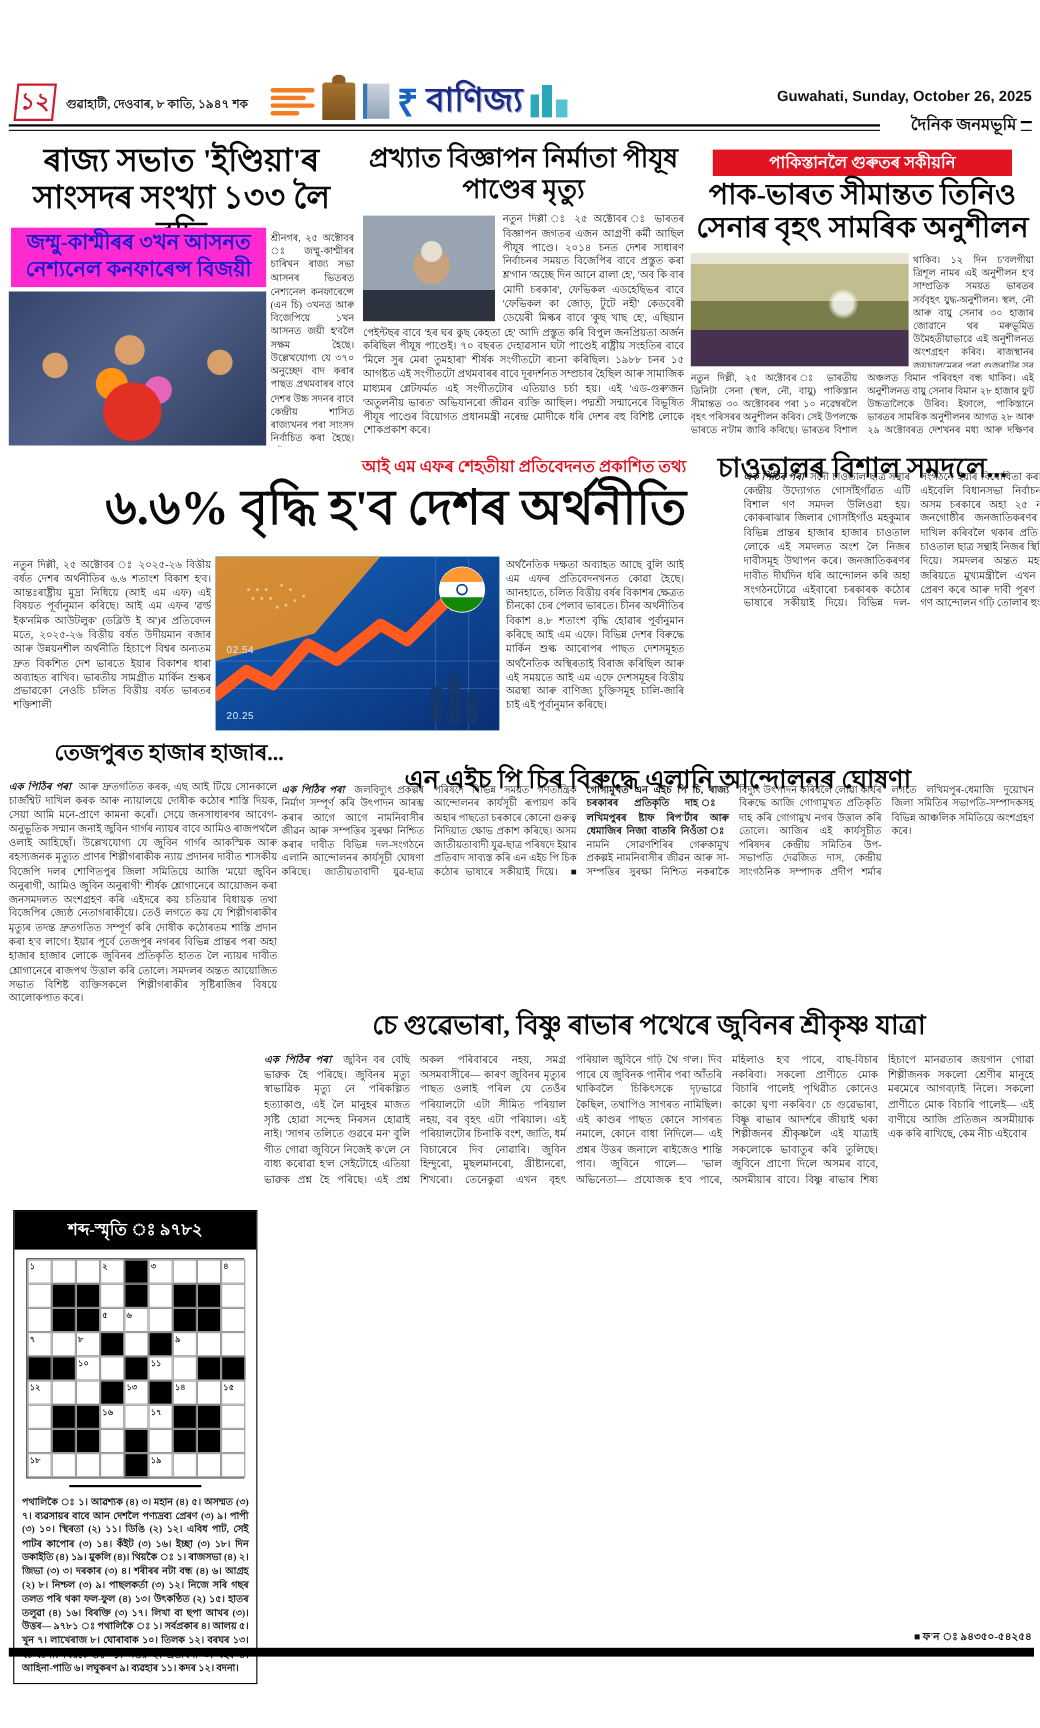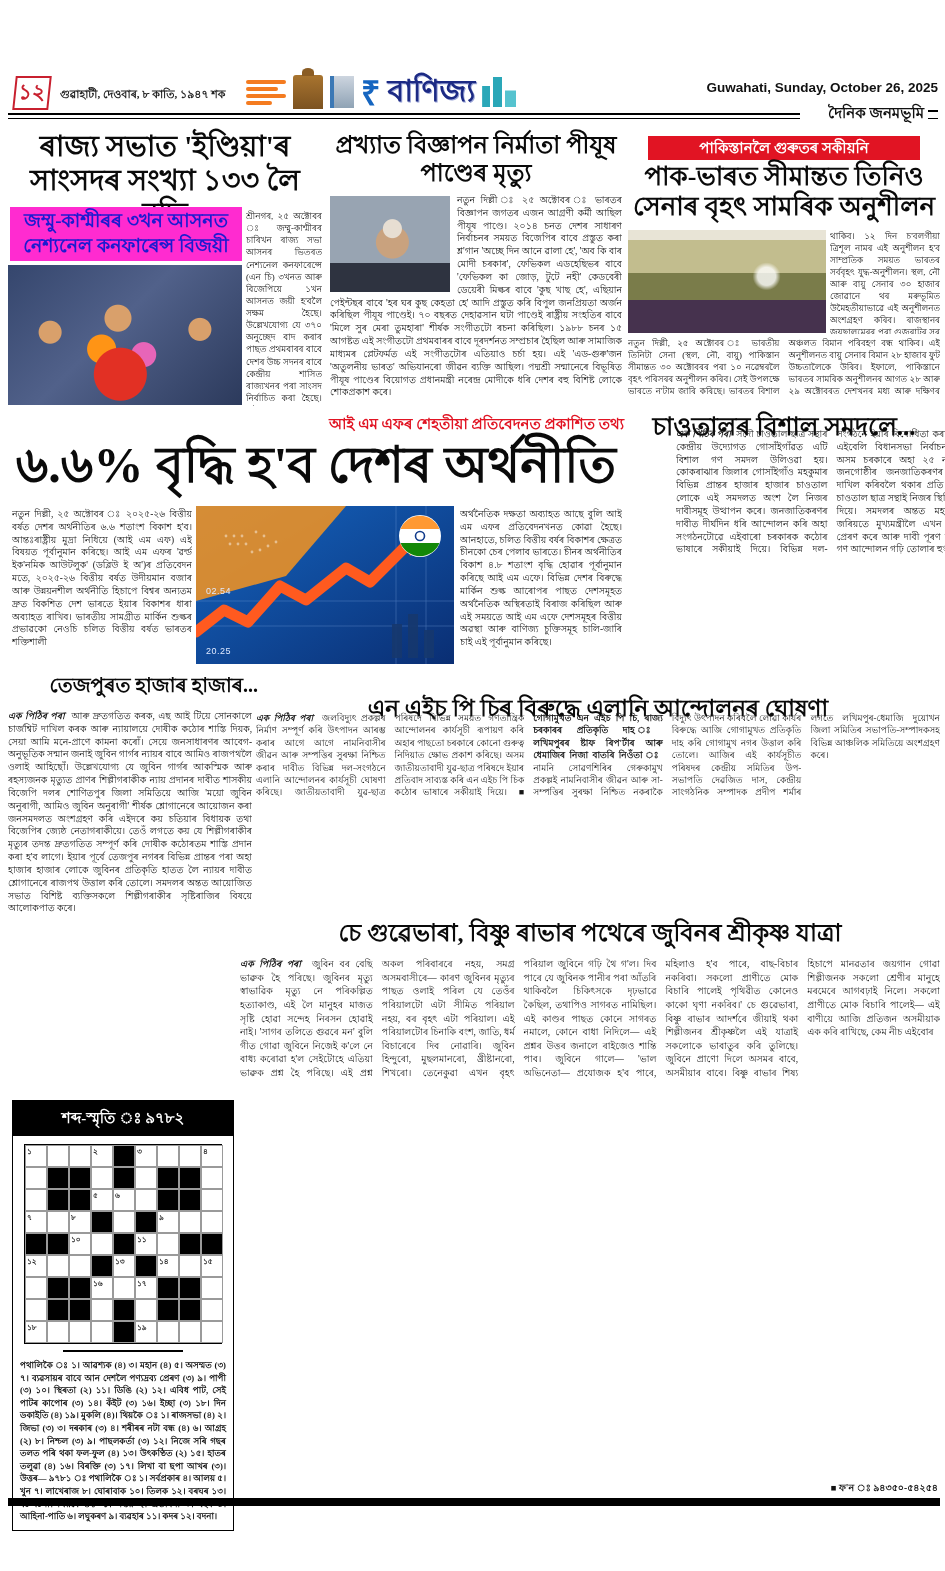--- a/index.html
+++ b/index.html
@@ -125,21 +125,21 @@
   <span>নতুন দিল্লী ঃ ২৫ অক্টোবৰ ঃ ভাৰতৰ বিজ্ঞাপন জগতৰ এজন আগ্ৰণী কৰ্মী আছিল পীযূষ পাণ্ডে। ২০১৪ চনত দেশৰ সাধাৰণ নিৰ্বাচনৰ সময়ত বিজেপিৰ বাবে প্ৰস্তুত কৰা শ্ল'গান 'অচ্ছে দিন আনে ৱালা হে', 'অব কি বাৰ মোদী চৰকাৰ', ফেভিকল এডহেছিভৰ বাবে 'ফেভিকল কা জোড়, টুটে নহী' কেডবেৰী ডেয়েৰী মিল্কৰ বাবে 'কুছ খাছ হে', এছিয়ান পেইন্টছৰ বাবে 'হৰ ঘৰ কুছ কেহতা হে' আদি প্ৰস্তুত কৰি বিপুল জনপ্ৰিয়তা অৰ্জন কৰিছিল পীযূষ পাণ্ডেই। ৭০ বছৰত দেহাৱসান ঘটা পাণ্ডেই ৰাষ্ট্ৰীয় সংহতিৰ বাবে 'মিলে সুৰ মেৰা তুমহাৰা' শীৰ্ষক সংগীতটো ৰচনা কৰিছিল। ১৯৮৮ চনৰ ১৫ আগষ্টত এই সংগীতটো প্ৰথমবাৰৰ বাবে দূৰদৰ্শনত সম্প্ৰচাৰ হৈছিল আৰু সামাজিক মাধ্যমৰ প্লেটফৰ্মত এই সংগীতটোৰ এতিয়াও চৰ্চা হয়। এই 'এড-গুৰু'জন 'অতুলনীয় ভাৰত' অভিযানৰো জীৱন ব্যক্তি আছিল। পদ্মশ্ৰী সন্মানেৰে বিভূষিত পীযূষ পাণ্ডেৰ বিয়োগত প্ৰধানমন্ত্ৰী নৰেন্দ্ৰ মোদীকে ধৰি দেশৰ বহু বিশিষ্ট লোকে শোকপ্ৰকাশ কৰে।</span>
 </div>
 
 <div class="abs kicker-red-box" style="left:648px; top:136px; width:272px; height:24px; font-size:15px;">পাকিস্তানলৈ গুৰুতৰ সকীয়নি</div>
 <div class="abs headline" style="left:628px; top:162px; width:312px; font-size:26px;">পাক-ভাৰত সীমান্তত তিনিও সেনাৰ বৃহৎ সামৰিক অনুশীলন</div>
 <div class="abs photo3"></div>
 <div class="abs bodytxt" style="left:830px; top:230px; width:110px; height:104px; font-size:8.7px;">থাকিব। ১২ দিন চ'বলগীয়া ত্ৰিশূল নামৰ এই অনুশীলন হ'ব সাম্প্ৰতিক সময়ত ভাৰতৰ সৰ্ববৃহৎ যুদ্ধ-অনুশীলন। স্থল, নৌ আৰু বায়ু সেনাৰ ৩০ হাজাৰ জোৱানে থৰ মৰুভূমিত উমৈহতীয়াভাৱে এই অনুশীলনত অংশগ্ৰহণ কৰিব। ৰাজস্থানৰ জয়ছালমেৰৰ পৰা গুজৰাটৰ সৰ ক্ৰীকলৈকে এই অনুশীলন চলিব।</div>
 <div class="abs bodytxt cols2" style="left:628px; top:337px; width:312px; height:70px; font-size:8.7px;">নতুন দিল্লী, ২৫ অক্টোবৰ ঃ ভাৰতীয় তিনিটা সেনা (স্থল, নৌ, বায়ু) পাকিস্তান সীমান্তত ৩০ অক্টোবৰৰ পৰা ১০ নৱেম্বৰলৈ বৃহৎ পৰিসৰৰ অনুশীলন কৰিব। সেই উপলক্ষে ভাৰতে ন'টাম জাৰি কৰিছে। ভাৰতৰ বিশাল অঞ্চলত বিমান পৰিবহণ বন্ধ থাকিব। এই অনুশীলনত বায়ু সেনাৰ বিমান ২৮ হাজাৰ ফুট উচ্চতালৈকে উৰিব। ইফালে, পাকিস্তানে ভাৰতৰ সামৰিক অনুশীলনৰ আগত ২৮ আৰু ২৯ অক্টোবৰত দেশখনৰ মধ্য আৰু দক্ষিণৰ আকাশ মণ্ডল (ৰাজস্থান-গুজৰাটৰ সৈতে সংলগ্ন অঞ্চল) বিমান পৰিবহণৰ বাবে বন্ধ ৰাখি শনিবাৰে ন'টাম জাৰি কৰে।</div>
 
 <div class="abs" style="left:8px; top:412px; width:616px; text-align:right; font-size:15px; font-weight:bold; color:#e11423;">আই এম এফৰ শেহতীয়া প্ৰতিবেদনত প্ৰকাশিত তথ্য</div>
-<div class="abs headline" style="left:8px; top:438px; width:616px; font-size:50px; line-height:1.1;">৬.৬% বৃদ্ধি হ'ব দেশৰ অৰ্থনীতি</div>
+<div class="abs headline" style="left:8px; top:438px; width:616px; font-size:44px; line-height:1.1;text-align:right;">৬.৬% বৃদ্ধি হ'ব দেশৰ অৰ্থনীতি</div>
 <div class="abs bodytxt" style="left:12px; top:508px; width:180px; height:158px;">নতুন দিল্লী, ২৫ অক্টোবৰ ঃ ২০২৫-২৬ বিত্তীয় বৰ্ষত দেশৰ অৰ্থনীতিৰ ৬.৬ শতাংশ বিকাশ হ'ব। আন্তঃৰাষ্ট্ৰীয় মুদ্ৰা নিধিয়ে (আই এম এফ) এই বিষয়ত পূৰ্বানুমান কৰিছে। আই এম এফৰ 'ৱৰ্ল্ড ইক'নমিক আউটলুক' (ডব্লিউ ই অ')ৰ প্ৰতিবেদন মতে, ২০২৫-২৬ বিত্তীয় বৰ্ষত উদীয়মান বজাৰ আৰু উন্নয়নশীল অৰ্থনীতি হিচাপে বিশ্বৰ অন্যতম দ্ৰুত বিকশিত দেশ ভাৰতে ইয়াৰ বিকাশৰ ধাৰা অব্যাহত ৰাখিব। ভাৰতীয় সামগ্ৰীত মাৰ্কিন শুল্কৰ প্ৰভাৱকো নেওচি চলিত বিত্তীয় বৰ্ষত ভাৰতৰ শক্তিশালী</div>
 
 <div class="abs chart">
   <svg width="258" height="158" viewBox="0 0 258 158">
     <defs>
       <linearGradient id="bg" x1="0" y1="0" x2="1" y2="1">
         <stop offset="0" stop-color="#1565c0"></stop>
           <stop offset="1" stop-color="#0a2e73"></stop>
       </linearGradient>
     </defs>

